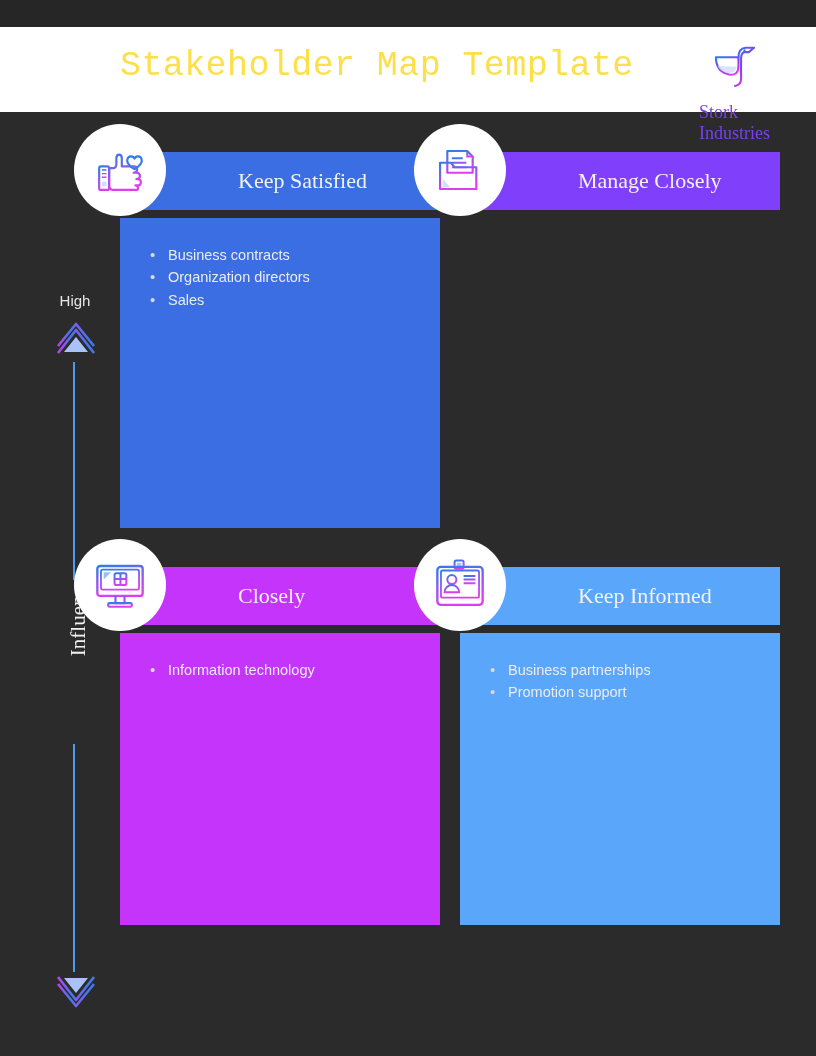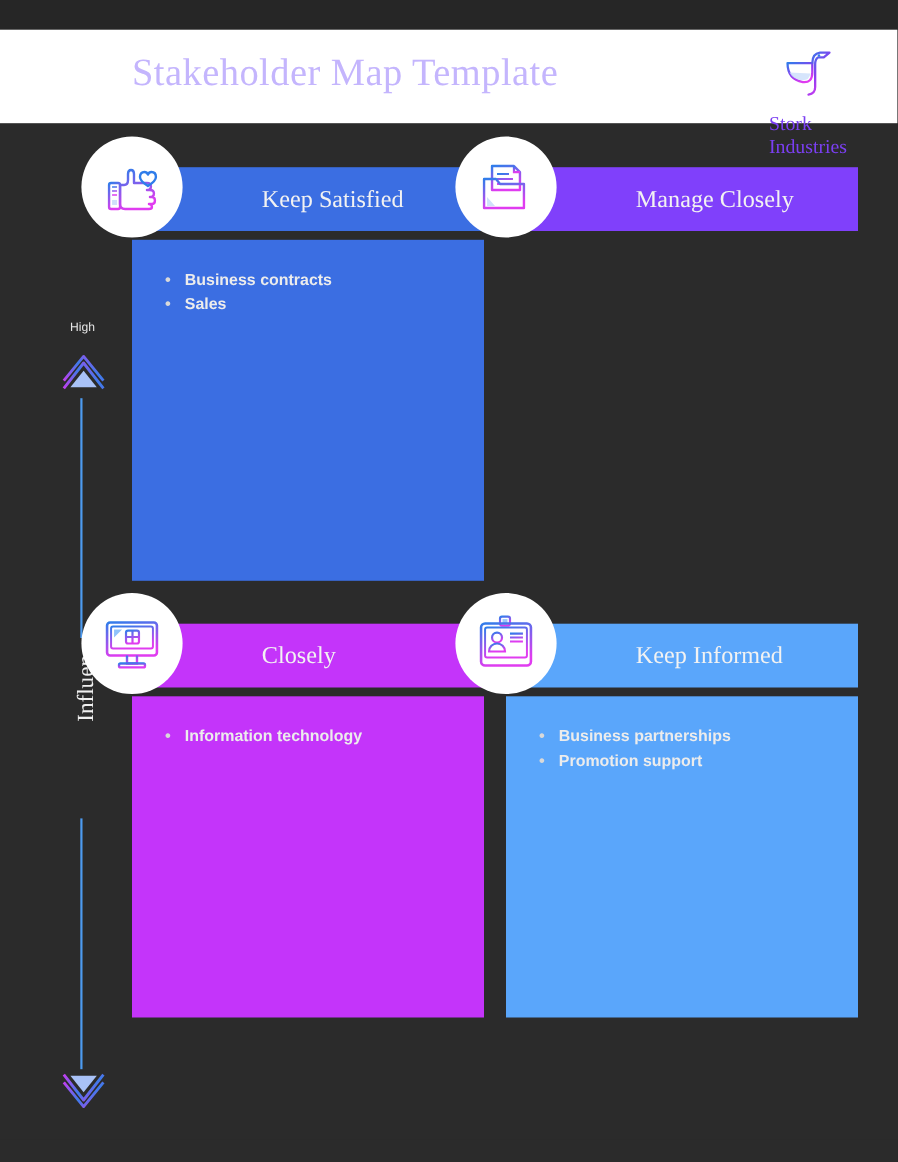--- a/index.html
+++ b/index.html
@@ -13,22 +13,22 @@
 
   
   .top-dark-strip { position:absolute; left:0; top:0; width:816px; height:27px; background:#262626; }
   .header-band {
     position:absolute; left:0; top:27px; width:816px; height:85px;
     background:#ffffff;
     display:flex; align-items:center;
   }
   .page-title {
     position:absolute; left:120px; top:46px;
-    font-family:Liberation Serif, serif;
-    font-size:35px; color:#c4b5fd; letter-spacing:0.4px; white-space:nowrap;
+    font-family:Liberation Mono, monospace;
+    font-size:35px; color:#fde047; letter-spacing:0.4px; white-space:nowrap;
   }
   .brand { position:absolute; right:46px; top:40px; display:flex; align-items:center; gap:10px;flex-direction:column; }
   .brand-mark { width:52px; height:52px; }
   .brand-text {
     font-family:"Liberation Serif", serif;
     font-size:18px; line-height:1.18; color:#7b3ff2;
   }
   .brand-text span { display:block; }
 
   
@@ -38,21 +38,21 @@
   .card-head {
     position:relative; height:58px; width:100%;
     display:flex; align-items:center;
   }
   .card-head-title {
     font-family:"Liberation Serif", serif;
     font-size:22px; color:#f2f2f2; white-space:nowrap;
     margin-left:118px;
   }
   .card-body { width:100%; }
-  .card-list { list-style:none; margin:0; padding:28px 0 0 28px;font-weight:bold; }
+  .card-list { list-style:none; margin:0; padding:28px 0 0 28px; }
   .card-list li {
     position:relative; padding-left:20px; margin-bottom:3px;
     font-size:14.5px; color:#ececec; line-height:1.33;
   }
   .card-list li:before {
     content:"•"; position:absolute; left:2px; top:-1px;
     color:#d9d9d9; font-size:15px;
   }
 
   .icon-badge {
@@ -79,21 +79,21 @@
   
   #card-monitor        { left:120px; top:455px; width:320px; }
   #card-keep-informed  { left:460px; top:455px; width:320px;border-radius:14px; }
   #card-monitor .card-body,
   #card-keep-informed .card-body { height:292px; margin-top:8px; }
 
   
   .y-axis { position:absolute; left:40px; top:112px; width:70px; height:900px; }
   .y-label-high, .y-label-low {
     position:absolute; width:70px; text-align:center;
-    font-size:11px; color:#e6e6e6;
+    font-size:15px; color:#e6e6e6;
   }
   .y-label-high { top:68px; }
   .y-label-low  { top:812px; }
   .y-arrow-up   { position:absolute; left:14px; top:98px; width:44px; height:34px; }
   .y-arrow-down { position:absolute; left:14px; top:750px; width:44px; height:34px; }
   .y-line-upper { position:absolute; left:33px; top:138px; width:2px; height:218px; background:#4d9bf0; }
   .y-line-lower { position:absolute; left:33px; top:520px; width:2px; height:228px; background:#4d9bf0; }
   .y-axis-title {
     position:absolute; left:-32px; top:380px; width:140px;
     text-align:center; font-family:"Liberation Serif", serif;
@@ -150,20 +150,21 @@
           <path d="M12 32h5M12 36h5M12 40h5" stroke="url(#gIc1)" stroke-width="1.6"></path>
           <path d="M20 30 L24 30 Q28 30 28 25 L28 19 Q28 15 31 15 Q34 15 34 19 L34 28 L47 28 Q51 28 51 31.5 Q51 35 47 35 L50 35 Q54 35 54 38.5 Q54 42 50 42 L52 42 Q55 42 55 45.5 Q55 49 52 49 L49 49 Q52 49 52 52 Q52 54 49 54 L25 54 Q20 54 20 49 Z" fill="none" stroke="url(#gIc1)" stroke-width="2.4" stroke-linejoin="round"></path>
           <path d="M40 22 Q40 17 44.5 17 Q47 17 48 19.5 Q49 17 51.5 17 Q56 17 56 22 Q56 26 48 31 Q40 26 40 22 Z" fill="none" stroke="#2f7dea" stroke-width="2.4" stroke-linejoin="round"></path>
         </svg>
       </div>
       <div class="card-head-title">Keep Satisfied</div>
     </div>
     <div class="card-body c-blue">
       <ul class="card-list">
         <li>Business contracts</li>
+        <li>Organization directors</li>
         <li>Sales</li>
       </ul>
     </div>
   </div>
 
   <div class="card" id="card-manage-closely">
     <div class="card-head c-purple">
       <div class="icon-badge">
         <svg viewBox="0 0 64 64">
           <defs>

